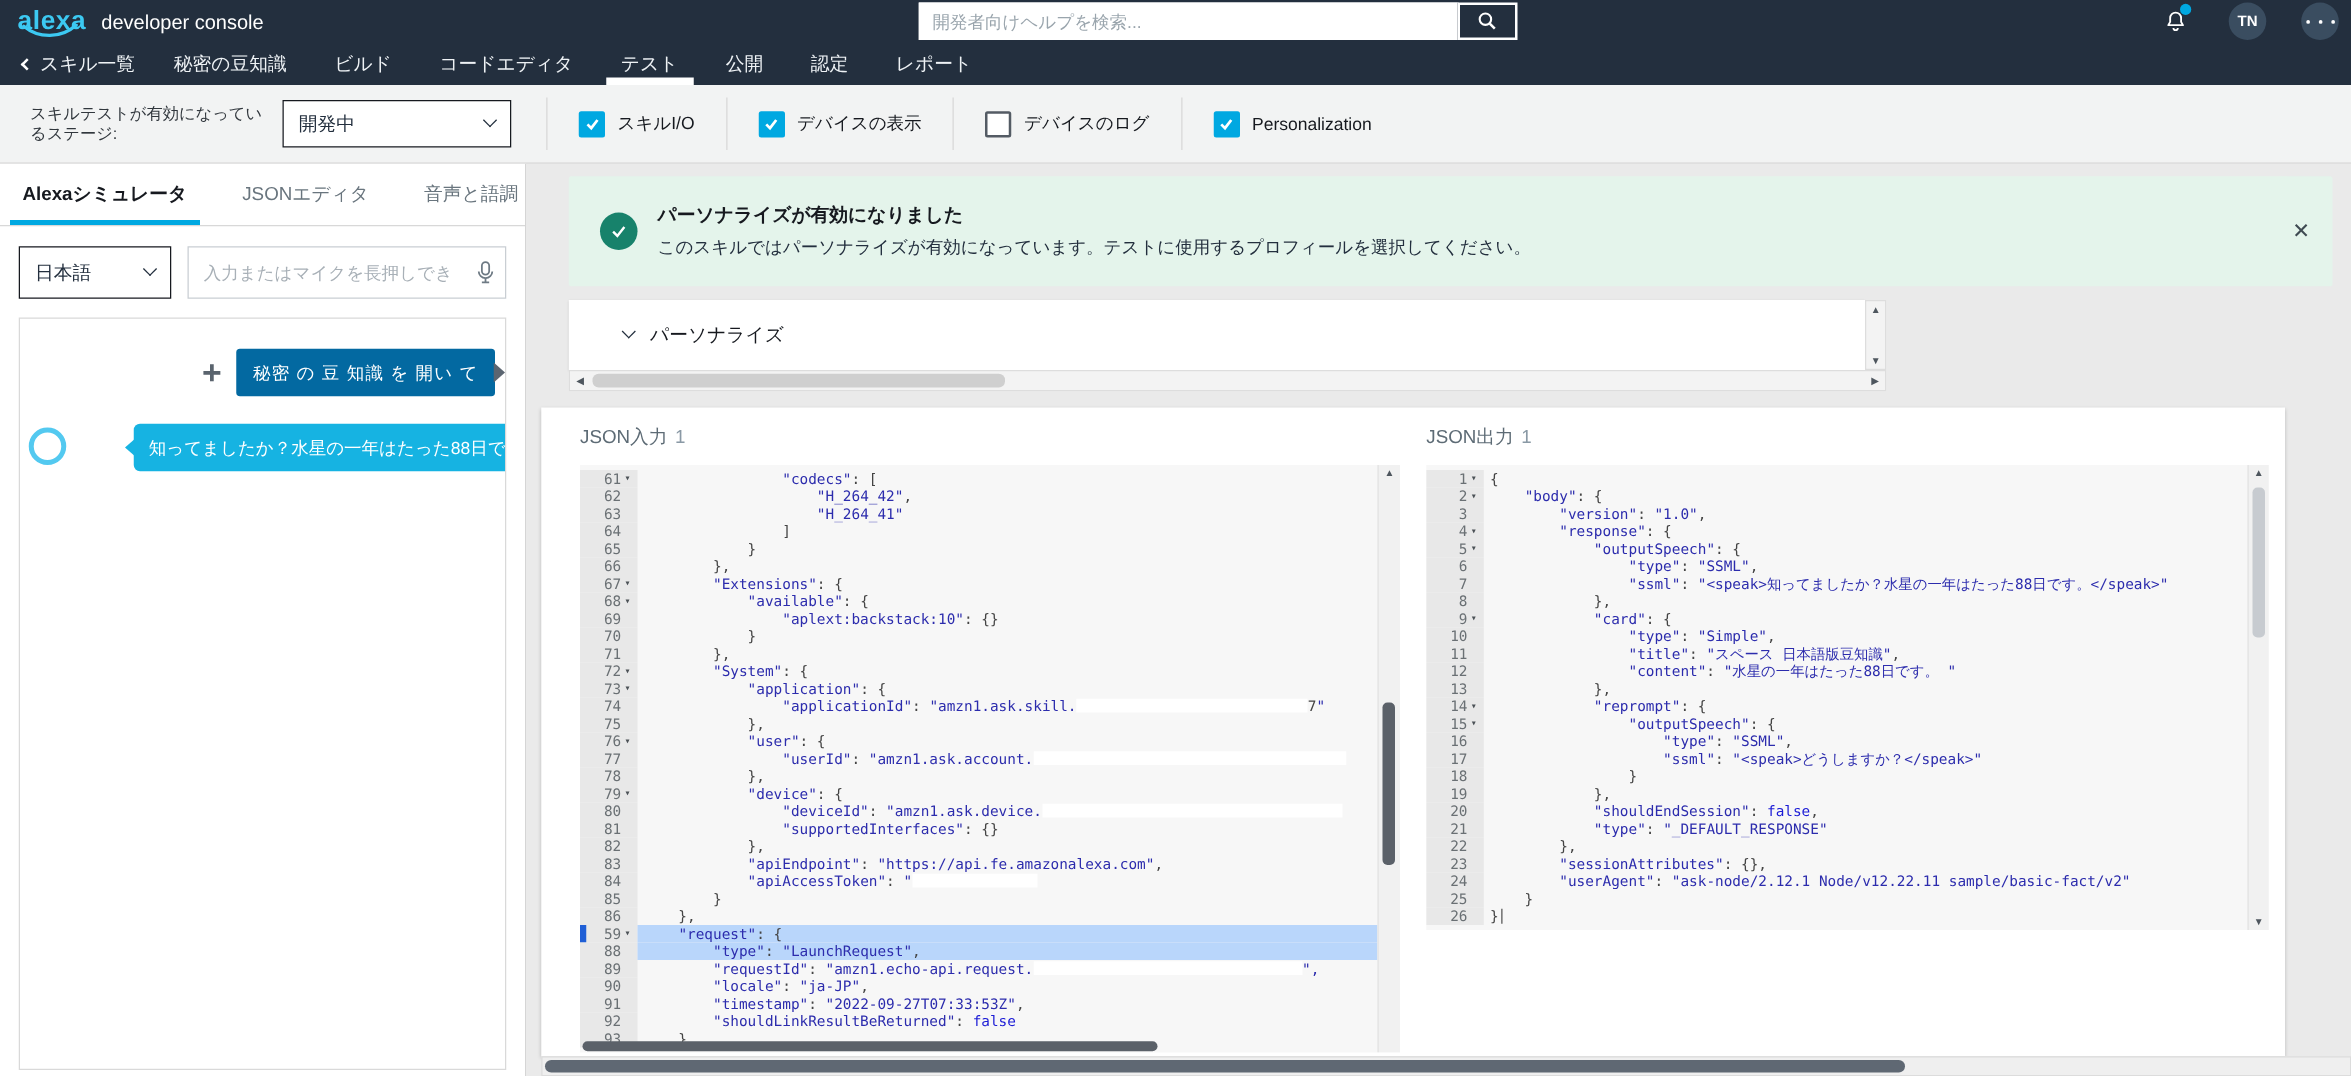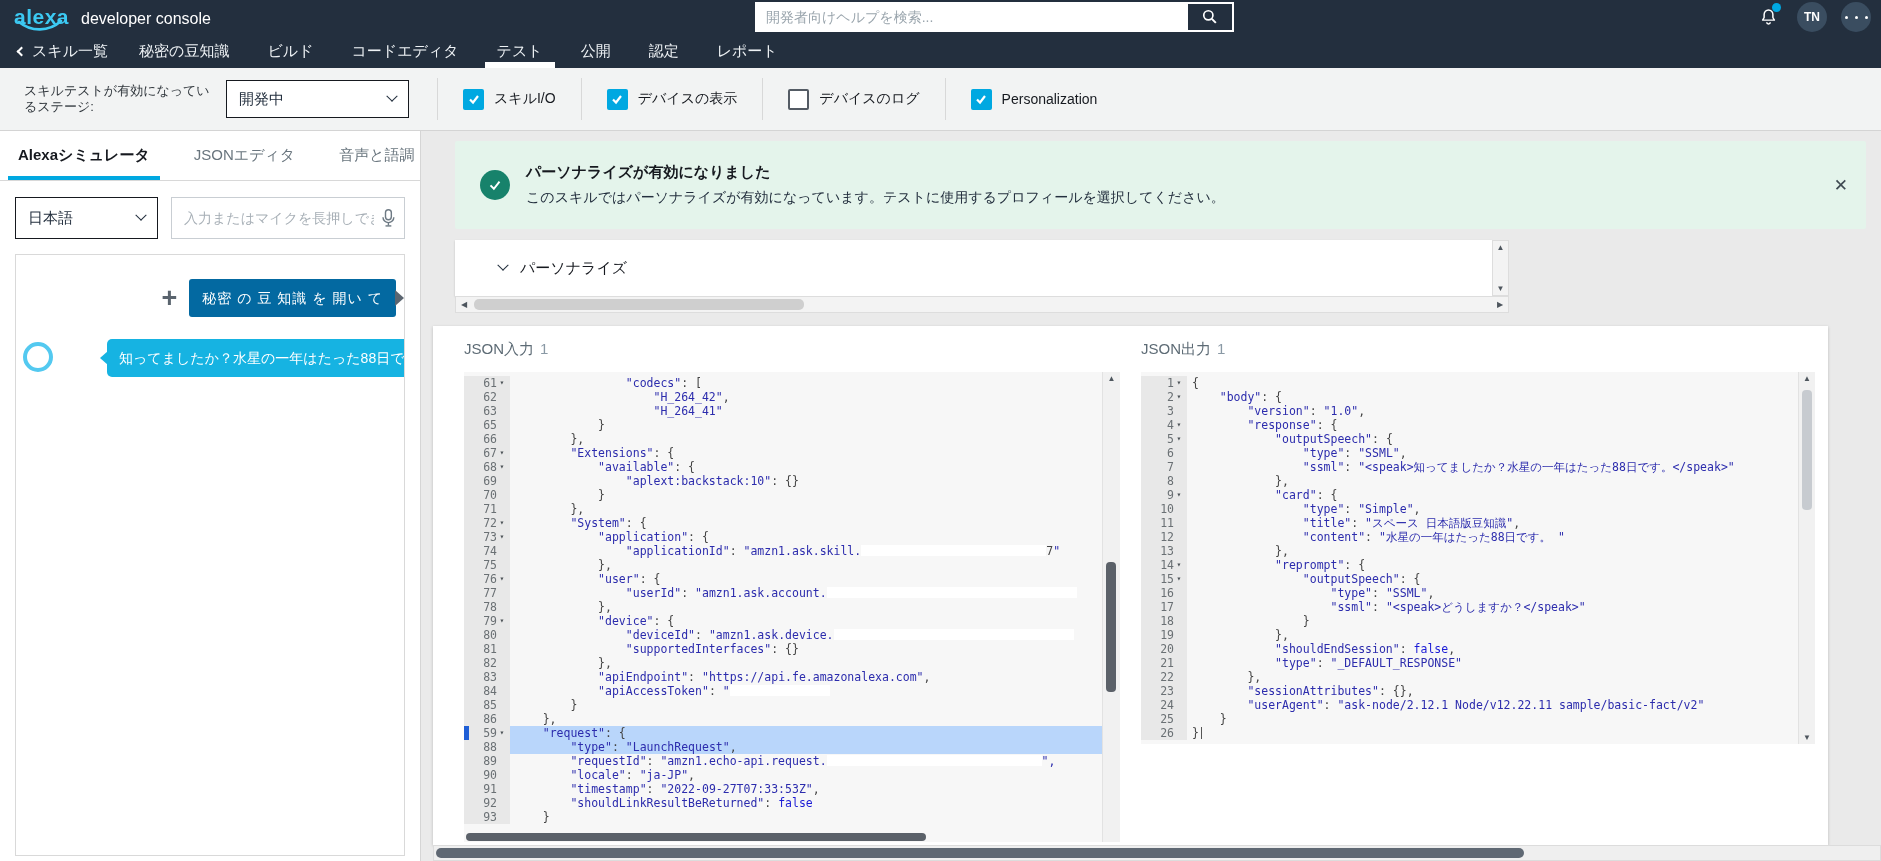--- a/index.html
+++ b/index.html
@@ -7,24 +7,24 @@
   body { font-family:"Liberation Sans","DejaVu Sans",sans-serif; background:#eaeaea; color:#232f3e; }
 
   
   .hdr { background:#232f3e; height:68px; position:relative; }
   .hrow1 { height:34px; display:flex; align-items:center; position:relative; }
   .logo { display:flex; align-items:baseline; margin-left:14px; }
   .logo-alexa { color:#3cc9f2; font-size:21px; font-weight:bold; letter-spacing:.5px; position:relative; }
   .logo-alexa svg { position:absolute; left:1px; bottom:-7px; }
   .logo-dev { color:#fff; font-size:16px; margin-left:12px; }
   .hsearch { position:absolute; left:735px; top:2px; display:flex; height:30px; }
-  .hsearch input { width:432px; height:30px; border:1px solid #fff; background:#fff; padding:0 10px; font-size:14px; color:#1d4ed8; outline:none;margin-left:20px; }
+  .hsearch input { width:432px; height:30px; border:1px solid #fff; background:#fff; padding:0 10px; font-size:14px; color:#1d4ed8; outline:none; }
   .hsearch input::placeholder { color:#9aa5ad; }
   .hsearch .sbtn { width:48px; height:30px; background:#232f3e; border:2px solid #fff; margin-left:-1px; display:flex; align-items:center; justify-content:center; cursor:pointer; }
-  .hicons { position:absolute; right:10px; top:2px; display:flex; align-items:center; gap:14px; }
+  .hicons { position:absolute; right:10px; top:2px; display:flex; align-items:center; gap:28px; }
   .hic { width:30px; height:30px; border-radius:50%; display:flex; align-items:center; justify-content:center; position:relative; }
   .bell-dot { position:absolute; right:2px; top:1px; width:9px; height:9px; background:#00a8e1; border-radius:50%; }
   .avatar { background:#3a4d60; color:#fff; font-size:12px; font-weight:bold; }
   .kebab { background:#3a4d60; color:#fff; font-size:13px; letter-spacing:0; line-height:6px; }
   .kebab span { display:block; width:3px; height:3px; background:#fff; border-radius:50%; margin:2px auto; }
   
   .hrow2 { height:34px; display:flex; align-items:stretch; padding-left:6px; color:#eef2f5; font-size:15px; }
   .nav-it { display:flex; align-items:center; padding:0 19px; position:relative; cursor:pointer; white-space:nowrap; }
   .nav-back { padding:0 12px; gap:7px; }
   .chv-left { width:7px; height:7px; border-left:2px solid #fff; border-bottom:2px solid #fff; transform:rotate(45deg); }
@@ -43,21 +43,21 @@
   .toggle .tlabel { font-size:14px; color:#16191f; }
 
   
   .bodyrow { display:flex; height:730px; }
   .sim { width:421px; background:#fff; border-right:1px solid #d5d5d5; display:flex; flex-direction:column; }
   .sim-tabs { display:flex; height:50px; border-bottom:1px solid #d8d8d8; padding-left:16px; }
   .sim-tab { display:flex; align-items:center; justify-content:center; padding:0 2px; margin-right:40px; font-size:15px; color:#69757e; position:relative; cursor:pointer; white-space:nowrap; }
   .sim-tab.active { color:#16191f; font-weight:bold; }
   .sim-tab.active::after { content:""; position:absolute; left:-8px; right:-8px; bottom:0; height:4px; background:#00a8e1; }
   .sim-controls { display:flex; gap:13px; padding:16px 15px 10px 15px; }
-  .lang-select { width:143px; height:42px; border:1px solid #16191f; background:#fff; display:flex; align-items:center; justify-content:space-between; padding:0 12px; font-size:15px; cursor:pointer; }
+  .lang-select { width:122px; height:42px; border:1px solid #16191f; background:#fff; display:flex; align-items:center; justify-content:space-between; padding:0 12px; font-size:15px; cursor:pointer; }
   .utter-wrap { flex:1; position:relative; }
   .utter { width:100%; height:42px; border:1px solid #c9ced3; padding:0 30px 0 12px; font-size:14px; color:#333; outline:none; font-family:inherit; overflow:hidden; }
   .utter::placeholder { color:#a8b0b7; }
   .mic { position:absolute; right:7px; top:10px; cursor:pointer; }
   .chat-card { flex:1; margin:5px 15px 5px 15px; border:1px solid #d9d9d9; background:#fff; padding-top:24px; overflow:hidden; }
   .hint-row { display:flex; justify-content:flex-end; align-items:center; padding-right:8px; }
   .plus { font-size:27px; color:#5a646e; font-weight:bold; margin-right:12px; line-height:26px; cursor:pointer; }
   .hint { position:relative; background:#0369a1; color:#fff; font-size:14px; letter-spacing:1px; height:38px; line-height:38px; padding:0 13px; border-radius:3px; white-space:nowrap; }
   .hint::after { content:""; position:absolute; right:-8px; top:11px; border:8px solid transparent; border-left:9px solid #5b6570; border-right:none; }
   .msg-row { display:flex; align-items:flex-start; margin-top:22px; padding:0 8px 0 7px;gap:45px; }
@@ -305,20 +305,27 @@
                 </div>
                 <div class="cl">
                   <span class="ln">
                     <span class="num">63</span>
                     <span class="fold"></span>
                   </span>
                   <span class="code"><span class="pun">                    </span><span class="str">"H_264_41"</span></span>
                 </div>
                 <div class="cl">
                   <span class="ln">
+                    <span class="num">64</span>
+                    <span class="fold"></span>
+                  </span>
+                  <span class="code"><span class="pun">                ]</span></span>
+                </div>
+                <div class="cl">
+                  <span class="ln">
                     <span class="num">65</span>
                     <span class="fold"></span>
                   </span>
                   <span class="code"><span class="pun">            }</span></span>
                 </div>
                 <div class="cl">
                   <span class="ln">
                     <span class="num">66</span>
                     <span class="fold"></span>
                   </span>

